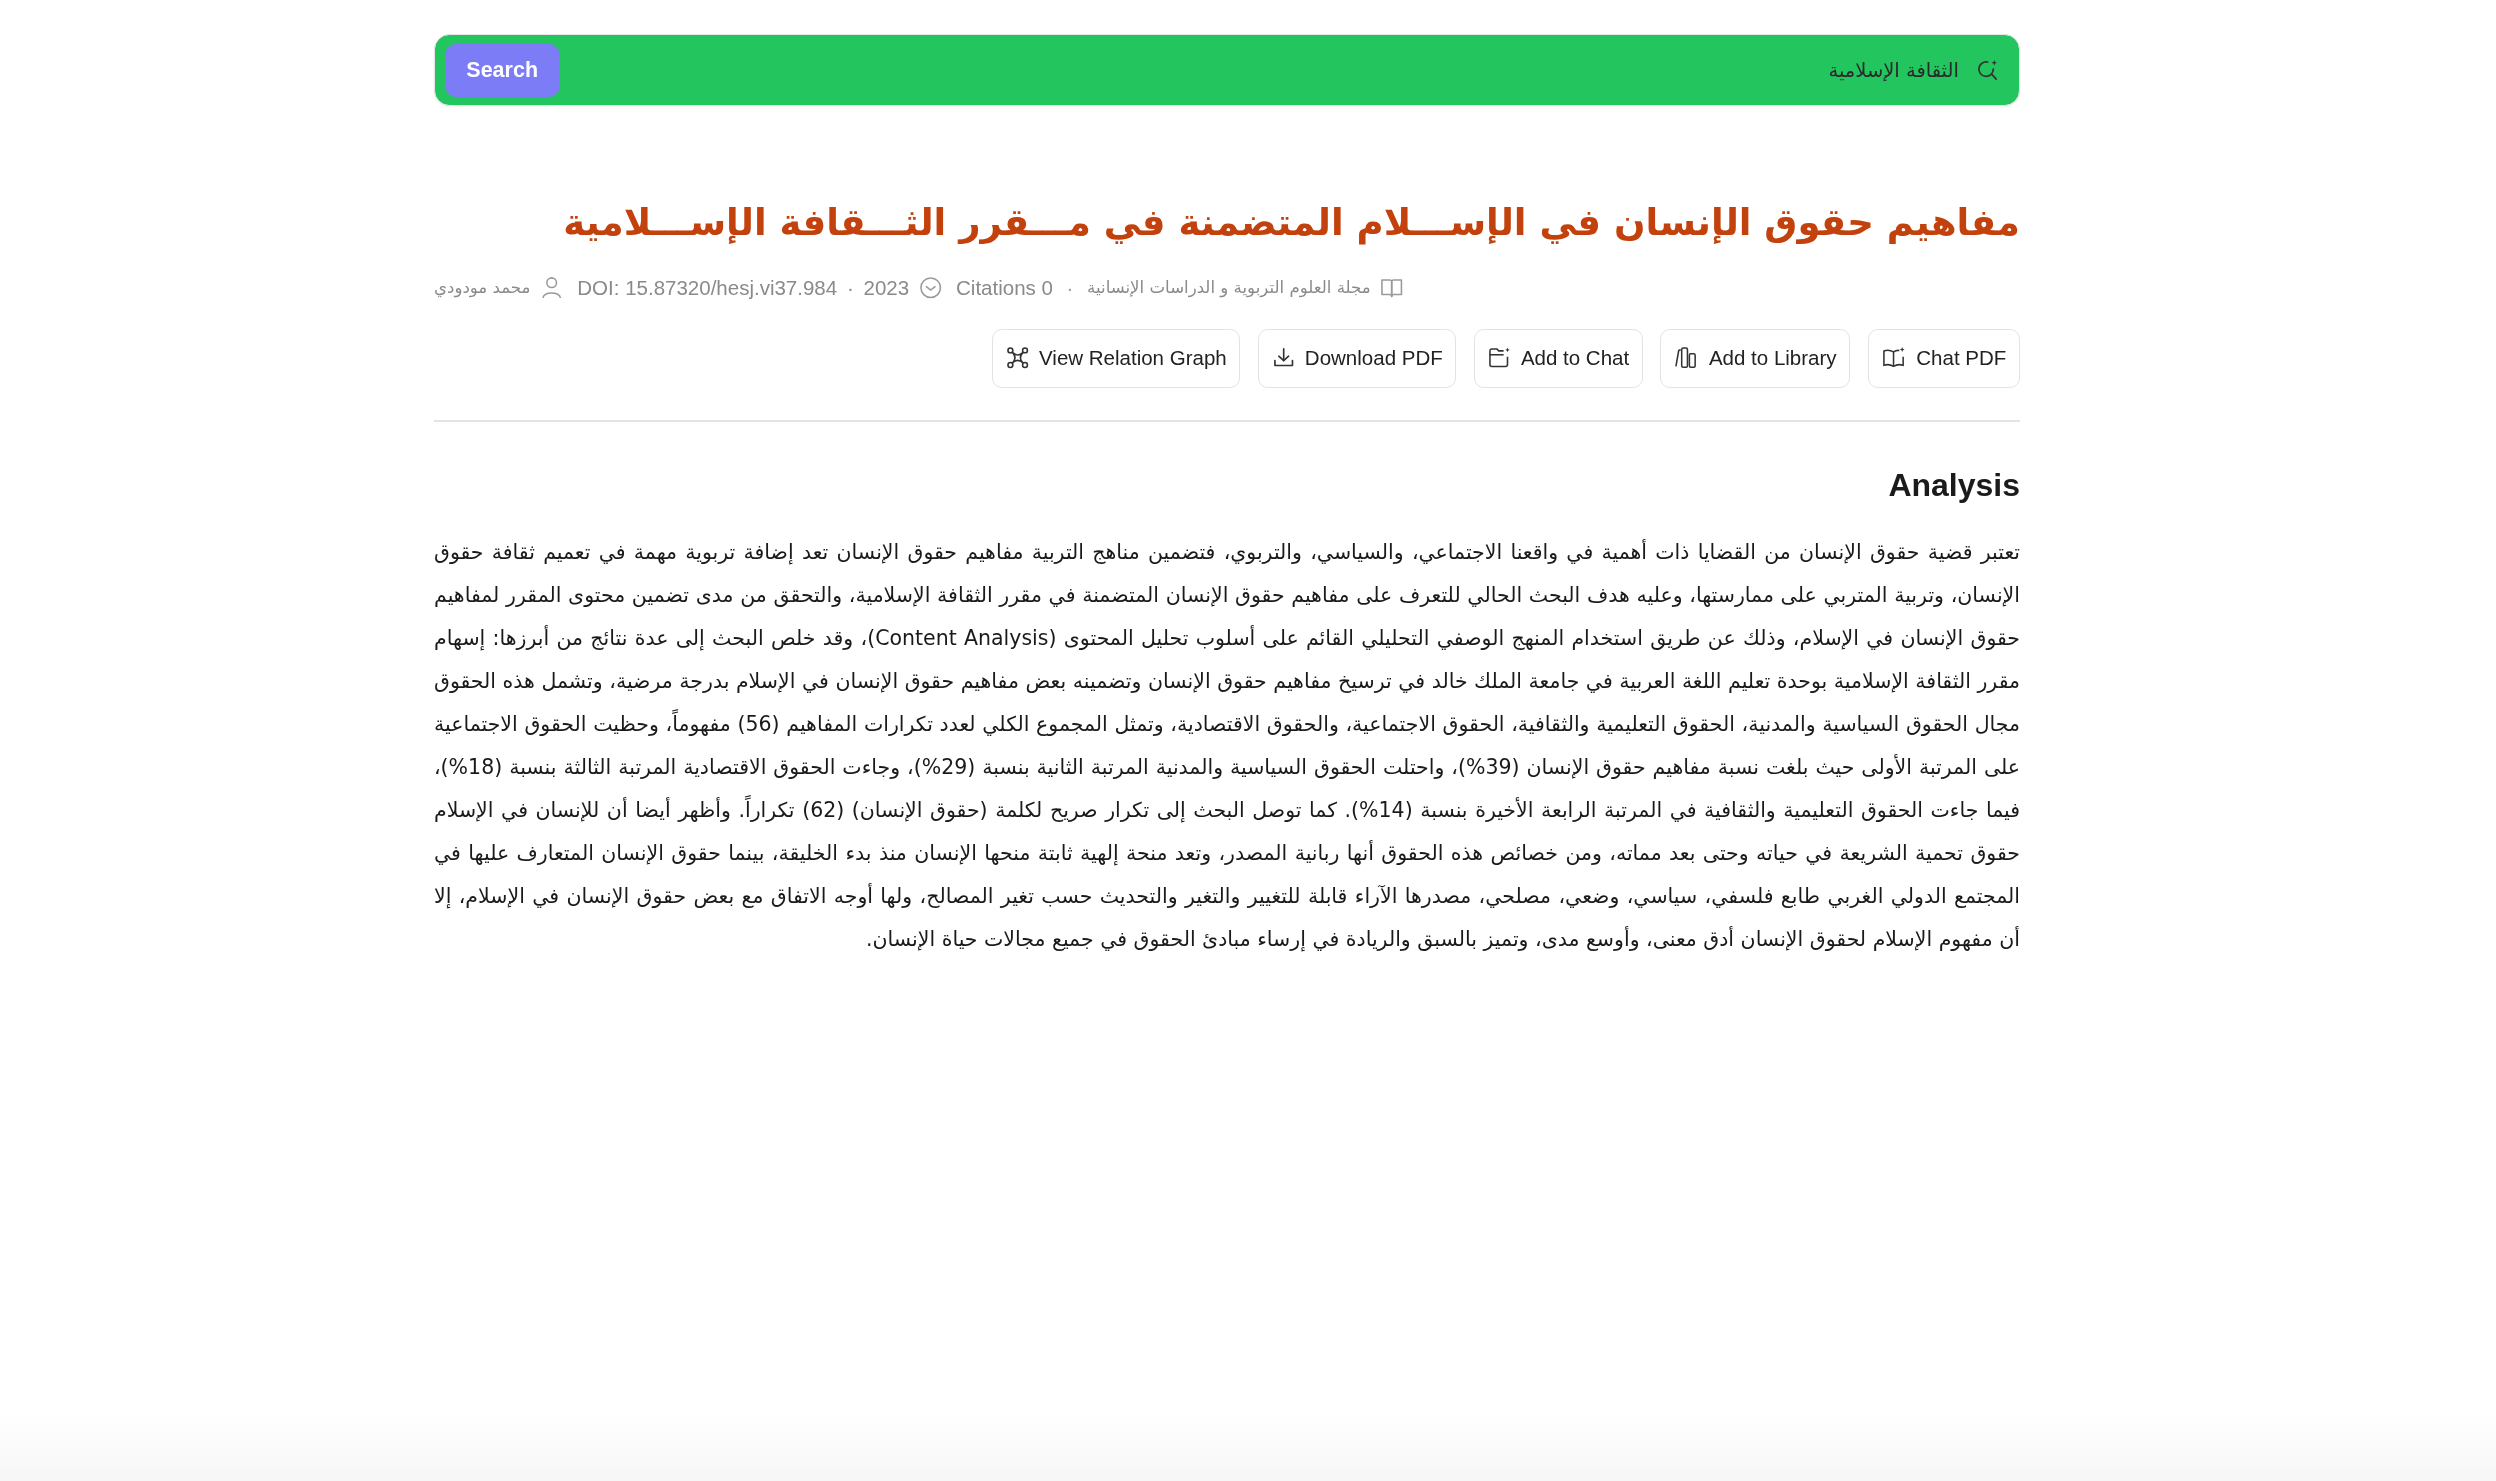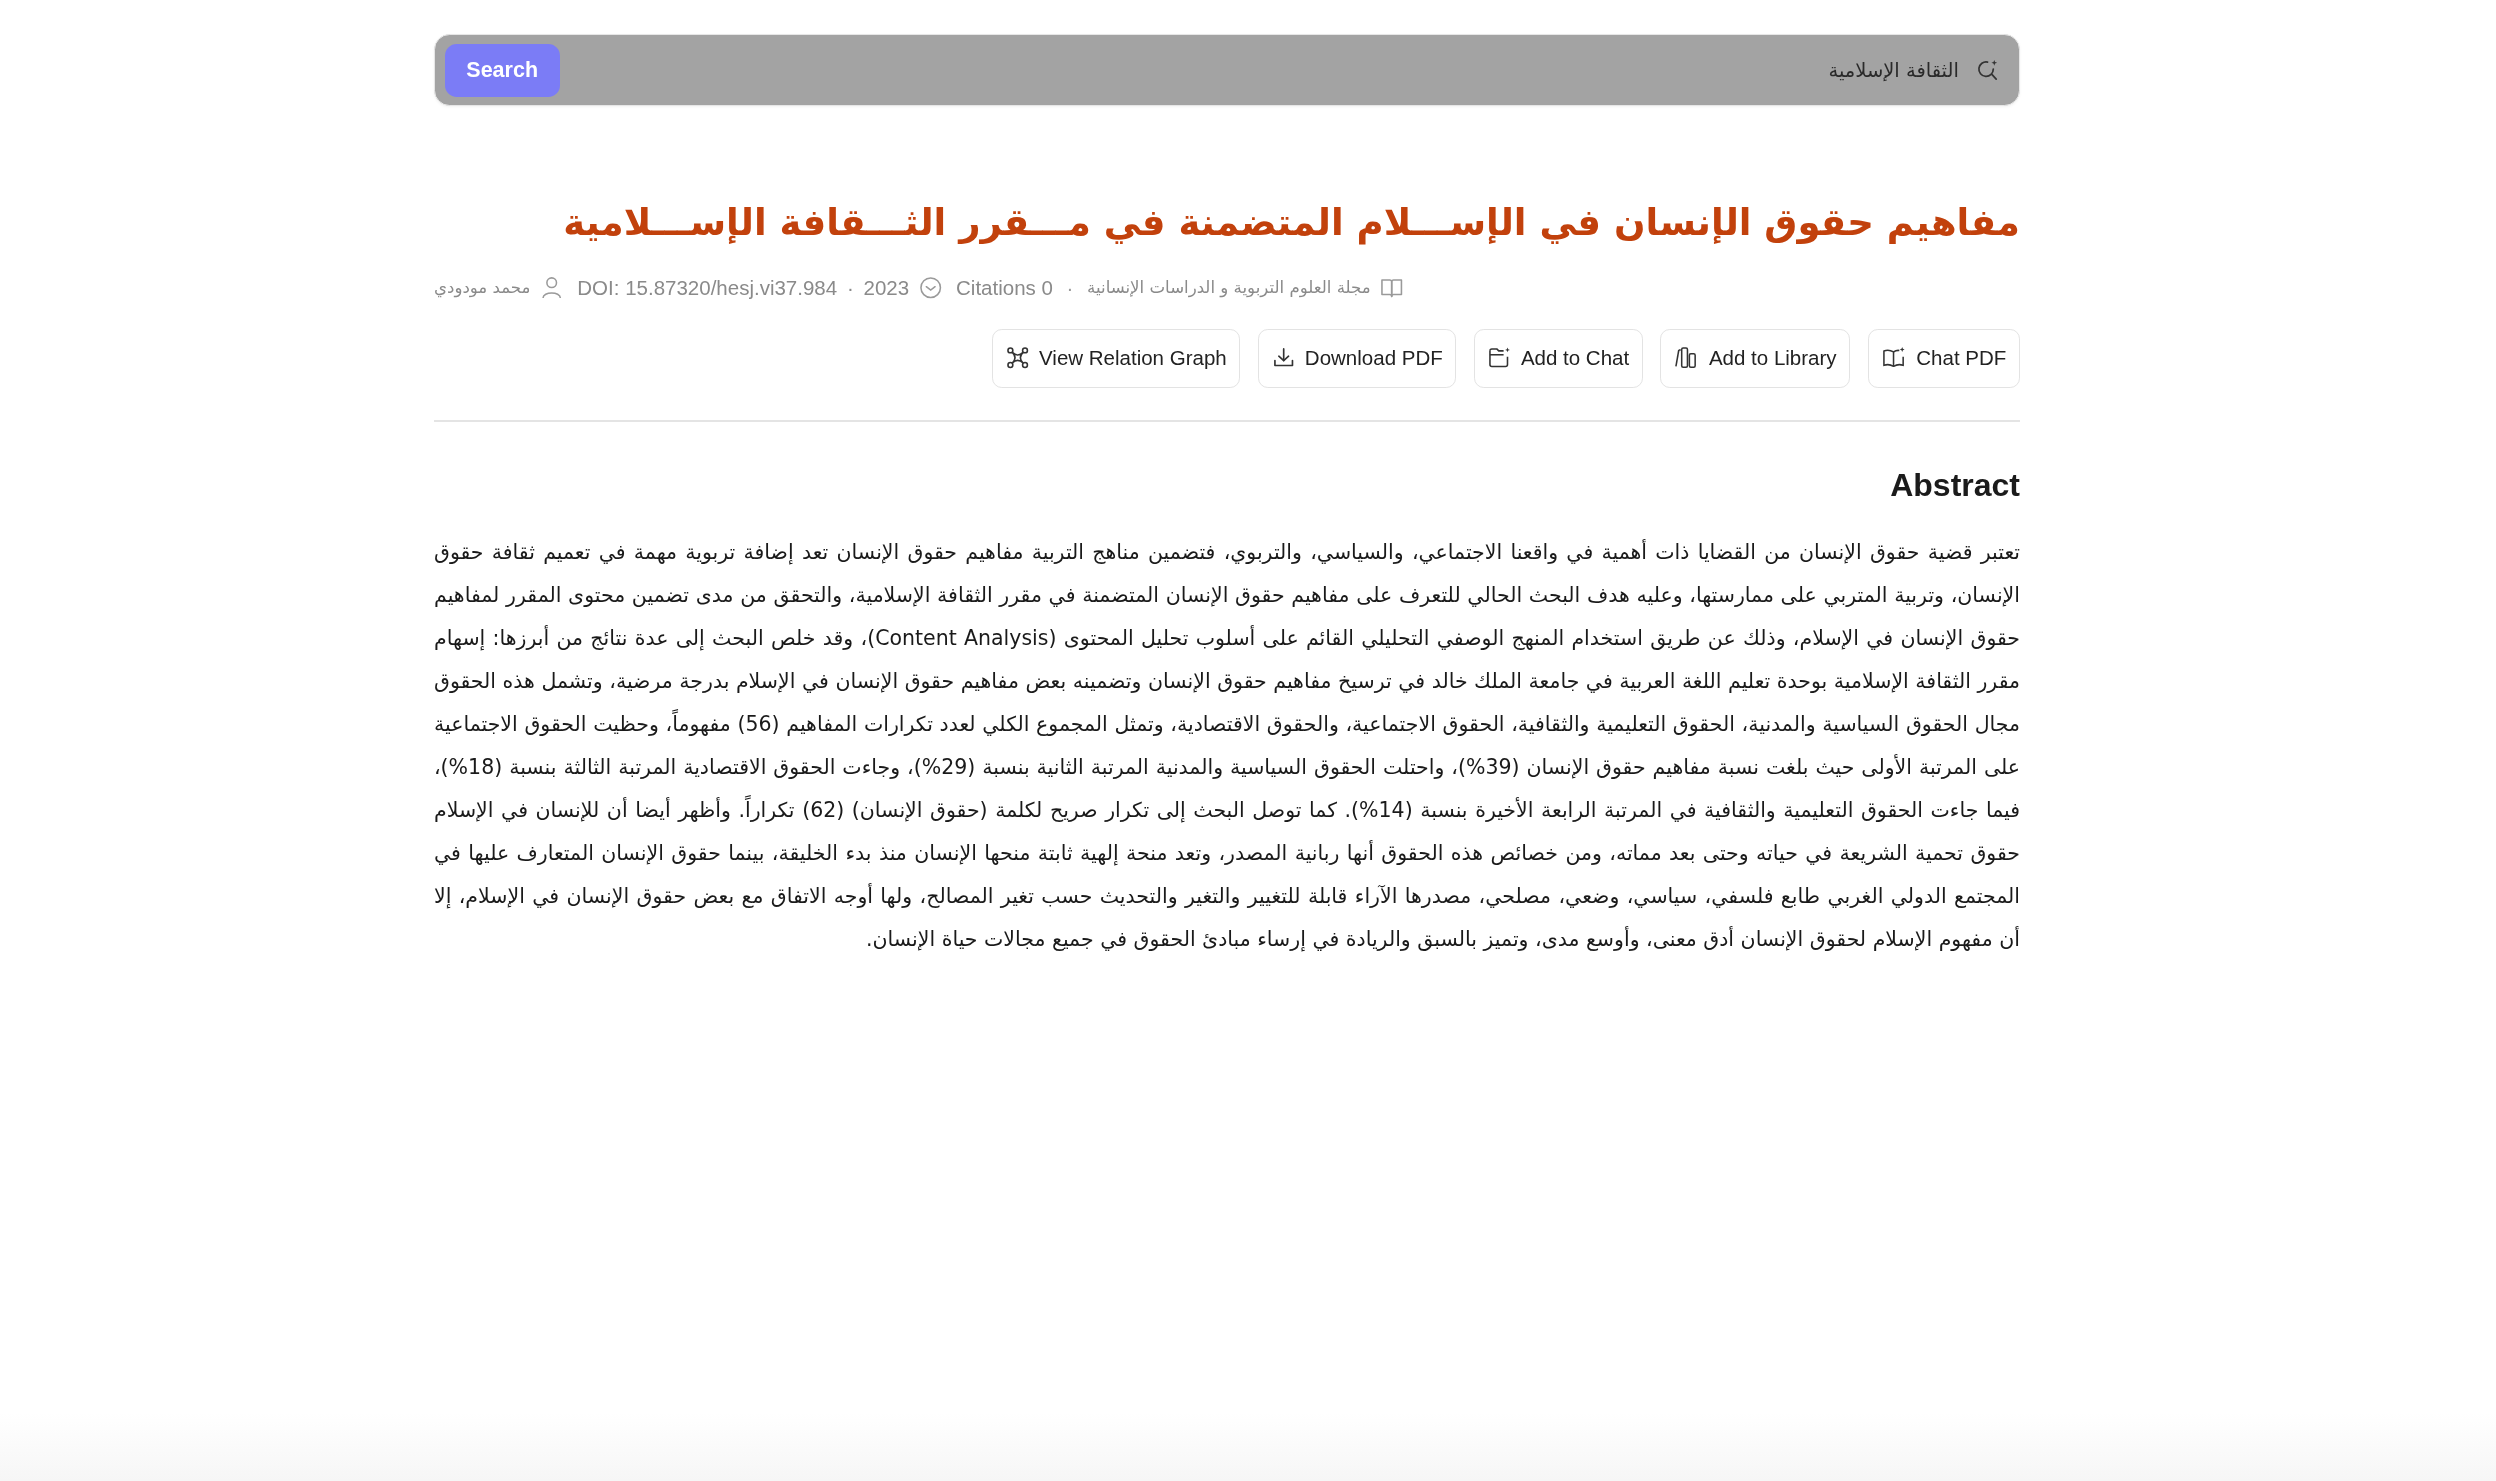--- a/index.html
+++ b/index.html
@@ -27,21 +27,21 @@
       position: absolute;
       left: 434px;
       width: 1586px;
       top: 34px;
     }
     
     .search-bar {
       height: 72px;
       border: 1px solid #e6e6e6;
       border-radius: 15.6px;
-      background: #a3a3a3;
+      background: #22c55e;
       box-shadow: 0 1px 2.9px rgba(0,0,0,0.05);
       display: flex;
       align-items: center;
       justify-content: space-between;
       padding: 0 17.6px 0 9.8px;
     }
     .search-button {
       height: 53px;
       padding: 0 21.5px;
       background: #7b7cf6;
@@ -261,19 +261,19 @@
             <path d="M12 21 Q17 18 22 20 V11"></path>
             <path d="M21 1 L21.7 2.8 L23.5 3.5 L21.7 4.2 L21 6 L20.3 4.2 L18.5 3.5 L20.3 2.8 Z" fill="#333" stroke="none"></path>
           </svg>
         </span>
         <span>Chat PDF</span>
       </button>
     </div>
 
     <div class="divider"></div>
 
-    <h2 class="abstract-heading">Abstract</h2>
+    <h2 class="abstract-heading">Analysis</h2>
     <p class="abstract-body">تعتبر قضية حقوق الإنسان من القضايا ذات أهمية في واقعنا الاجتماعي، والسياسي، والتربوي، فتضمين مناهج التربية مفاهيم حقوق الإنسان تعد إضافة تربوية مهمة في تعميم ثقافة حقوق الإنسان، وتربية المتربي على ممارستها، وعليه هدف البحث الحالي للتعرف على مفاهيم حقوق الإنسان المتضمنة في مقرر الثقافة الإسلامية، والتحقق من مدى تضمين محتوى المقرر لمفاهيم حقوق الإنسان في الإسلام، وذلك عن طريق استخدام المنهج الوصفي التحليلي القائم على أسلوب تحليل المحتوى (Content Analysis)، وقد خلص البحث إلى عدة نتائج من أبرزها: إسهام مقرر الثقافة الإسلامية بوحدة تعليم اللغة العربية في جامعة الملك خالد في ترسيخ مفاهيم حقوق الإنسان وتضمينه بعض مفاهيم حقوق الإنسان في الإسلام بدرجة مرضية، وتشمل هذه الحقوق مجال الحقوق السياسية والمدنية، الحقوق التعليمية والثقافية، الحقوق الاجتماعية، والحقوق الاقتصادية، وتمثل المجموع الكلي لعدد تكرارات المفاهيم (56) مفهوماً، وحظيت الحقوق الاجتماعية على المرتبة الأولى حيث بلغت نسبة مفاهيم حقوق الإنسان (39%)، واحتلت الحقوق السياسية والمدنية المرتبة الثانية بنسبة (29%)، وجاءت الحقوق الاقتصادية المرتبة الثالثة بنسبة (18%)، فيما جاءت الحقوق التعليمية والثقافية في المرتبة الرابعة الأخيرة بنسبة (14%). كما توصل البحث إلى تكرار صريح لكلمة (حقوق الإنسان) (62) تكراراً. وأظهر أيضا أن للإنسان في الإسلام حقوق تحمية الشريعة في حياته وحتى بعد مماته، ومن خصائص هذه الحقوق أنها ربانية المصدر، وتعد منحة إلهية ثابتة منحها الإنسان منذ بدء الخليقة، بينما حقوق الإنسان المتعارف عليها في المجتمع الدولي الغربي طابع فلسفي، سياسي، وضعي، مصلحي، مصدرها الآراء قابلة للتغيير والتغير والتحديث حسب تغير المصالح، ولها أوجه الاتفاق مع بعض حقوق الإنسان في الإسلام، إلا أن مفهوم الإسلام لحقوق الإنسان أدق معنى، وأوسع مدى، وتميز بالسبق والريادة في إرساء مبادئ الحقوق في جميع مجالات حياة الإنسان.</p>
 
   </div>
   <div class="bottom-fade"></div>
 </div>
 
 
 </body></html>

